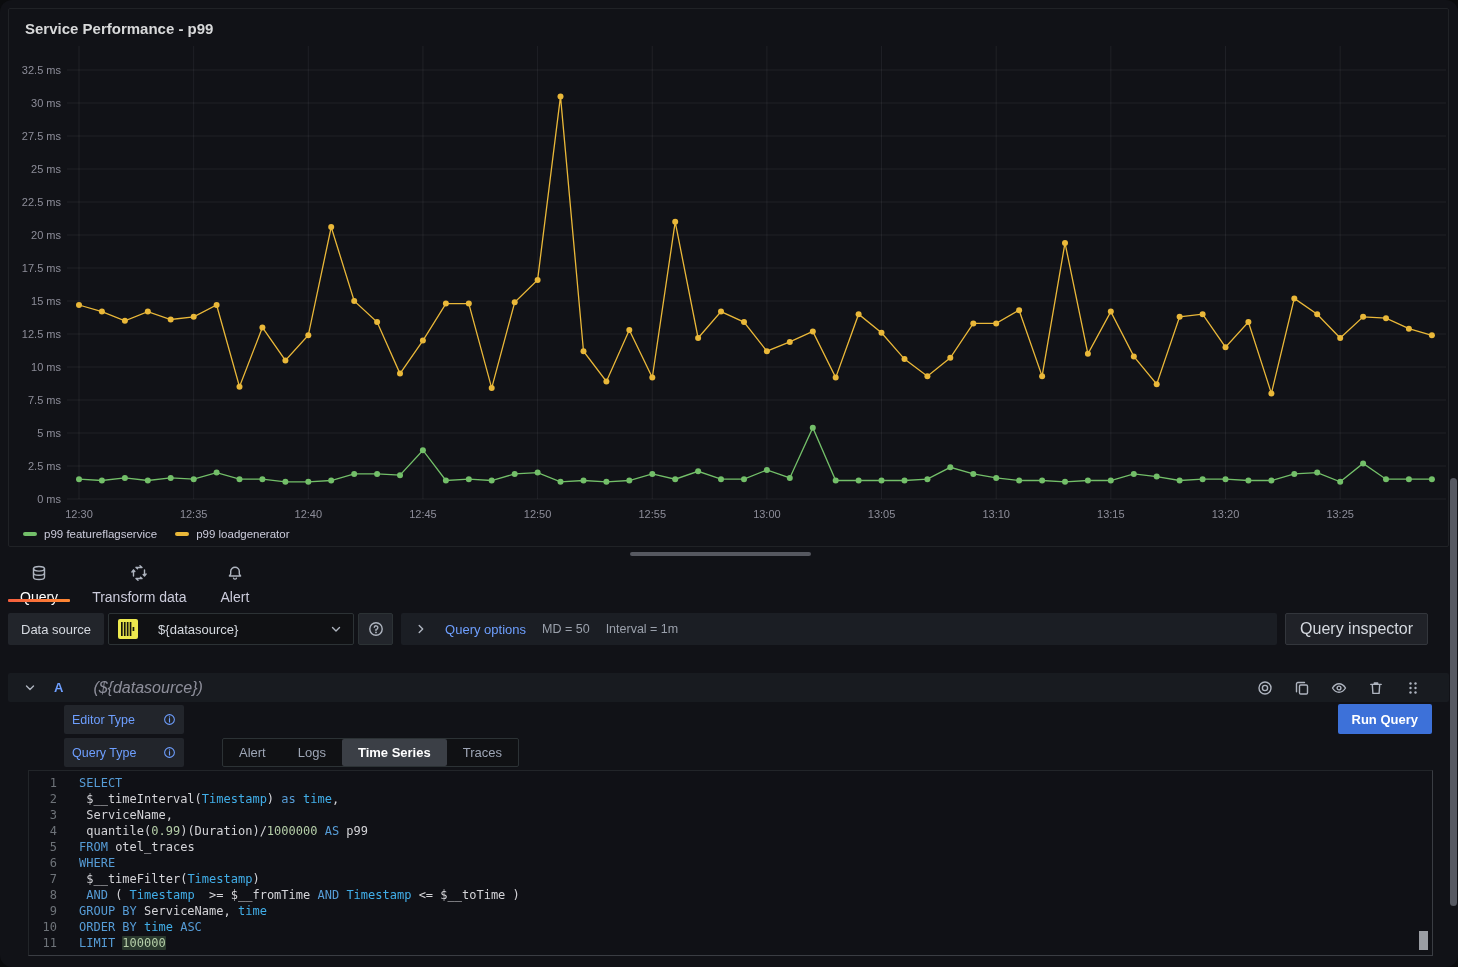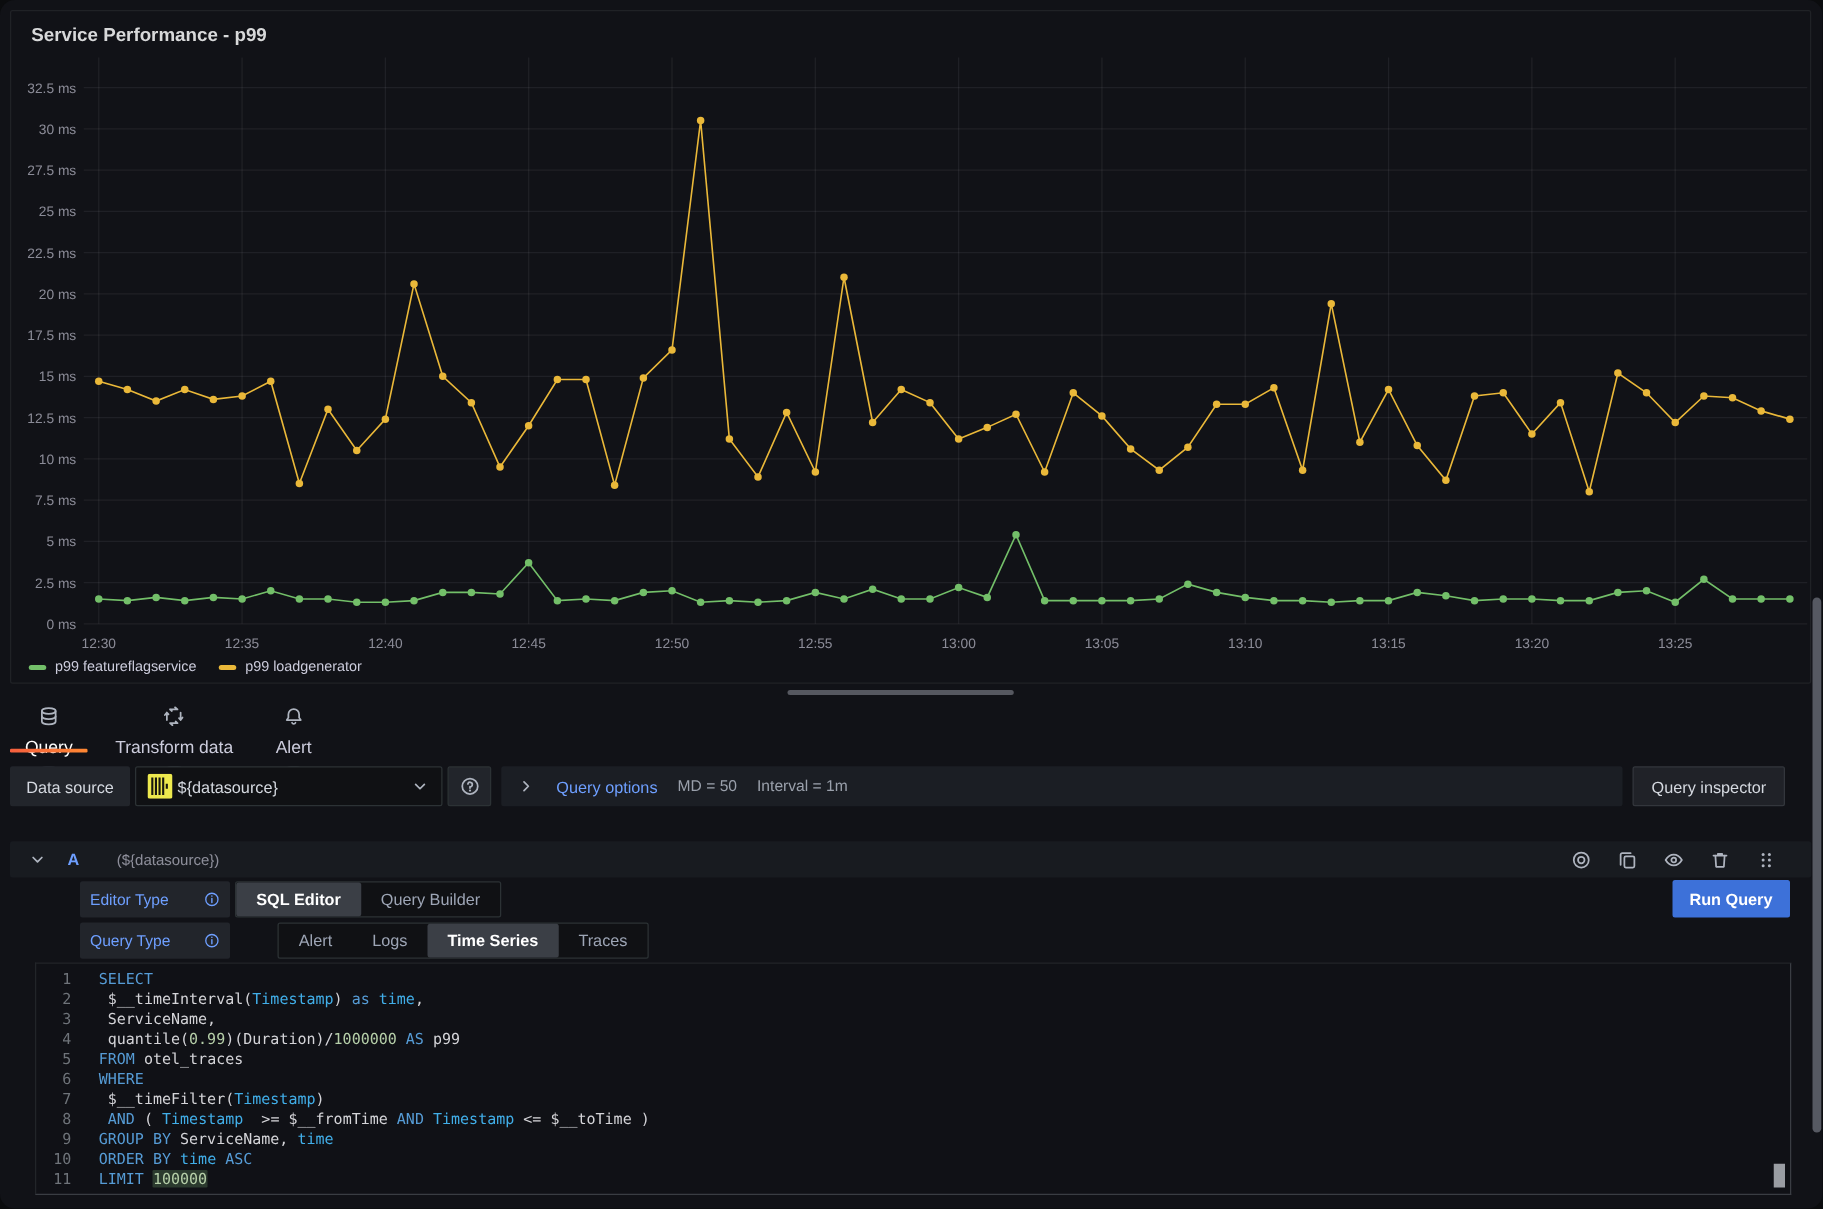--- a/index.html
+++ b/index.html
@@ -27,37 +27,37 @@
        background:linear-gradient(90deg,#F55F3E,#FF8833);}
   .badge{background:#24262c;border:1px solid #35383f;color:#c7ccd4;font-size:12px;border-radius:10px;
        padding:0 8px;height:19px;line-height:18px;}
   .icon16{width:16px;height:16px;flex:none;}
   .stroke-ic{fill:none;stroke:#aeb4bf;stroke-width:1.4;stroke-linecap:round;stroke-linejoin:round;}
 
   
   .toolbar{position:absolute;top:613px;left:8px;right:30px;height:32px;display:flex;align-items:stretch;}
   .ds-label{display:flex;align-items:center;background:#22252b;border-radius:2px;padding:0 13px;
        font-size:13px;color:#d5d9e0;margin-right:4px;}
-  .ds-select{width:226px;display:flex;align-items:center;gap:4px;padding:0 9px;background:#101114;
+  .ds-select{width:226px;display:flex;align-items:center;gap:20px;padding:0 9px;background:#101114;
        border:1px solid #2c3235;border-radius:2px;cursor:pointer;}
   .ds-value{flex:1;font-size:13px;color:#d5d9e0;}
   .help-btn{width:33px;margin-left:4px;display:flex;align-items:center;justify-content:center;
        background:#22252b;border:1px solid #2c3235;border-radius:2px;cursor:pointer;}
   .options-strip{flex:1;margin-left:8px;display:flex;align-items:center;gap:16px;padding:0 12px;
        background:#1b1e24;border-radius:2px;}
   .qopts-link{color:#6E9FFF;font-size:13px;font-weight:500;cursor:pointer;}
   .qopts-meta{color:#9aa0ab;font-size:12.5px;}
   .inspector-btn{margin-left:8px;display:flex;align-items:center;padding:0 14px;background:#202228;
-       border:1px solid #33363c;border-radius:2px;font-size:13px;color:#d5d9e0;cursor:pointer;}
+       border:1px solid #33363c;border-radius:2px;font-size:16px;color:#d5d9e0;cursor:pointer;}
 
   
   .qheader{position:absolute;top:673px;left:8px;width:1441px;height:29px;background:#181b20;
        border-radius:2px;display:flex;align-items:center;padding:0 14px;box-sizing:border-box;}
   .q-ref{margin-left:16px;color:#6E9FFF;font-size:13px;font-weight:600;}
-  .q-ds-hint{margin-left:30px;font-size:12px;color:rgba(204,204,220,0.65);}
+  .q-ds-hint{margin-left:30px;font-style:italic;font-size:16px;color:rgba(204,204,220,0.65);}
   .qheader-icons{margin-left:auto;display:flex;align-items:center;gap:21px;margin-right:14px;}
   .qh-ic{cursor:pointer;display:flex;}
 
   
   .inline-label{display:flex;align-items:center;justify-content:space-between;width:104px;padding:0 8px;
        background:#22252b;border-radius:2px;color:#6E9FFF;font-size:12.5px;margin-right:4px;}
   .erow{position:absolute;left:28px;height:29px;display:flex;align-items:stretch;padding-left:36px;}
   .erow1{top:705px;} .erow2{top:738px;gap:34px;}
   .radio-group{display:flex;align-items:stretch;background:#101114;border:1px solid #2c3235;border-radius:2px;}
   .radio-opt{display:flex;align-items:center;padding:0 16px;font-size:13px;color:#9da5b5;cursor:pointer;border-radius:2px;}
@@ -384,24 +384,20 @@
   </div>
 
   <div class="erow erow1">
     <div class="inline-label">
       <span>Editor Type</span>
       <svg class="icon16" viewBox="0 0 16 16" style="width:13px;height:13px">
         <circle cx="8" cy="8" r="6" fill="none" stroke="#6E9FFF" stroke-width="1.3"></circle>
         <path d="M8 7v4M8 4.6v.2" stroke="#6E9FFF" stroke-width="1.4" stroke-linecap="round"></path>
       </svg>
     </div>
-    <div class="radio-group" id="editor-type-group">
-        <div class="radio-opt active">SQL Editor</div>
-        <div class="radio-opt">Query Builder</div>
-      </div>
   </div>
   <div class="erow erow2">
     <div class="inline-label">
       <span>Query Type</span>
       <svg class="icon16" viewBox="0 0 16 16" style="width:13px;height:13px">
         <circle cx="8" cy="8" r="6" fill="none" stroke="#6E9FFF" stroke-width="1.3"></circle>
         <path d="M8 7v4M8 4.6v.2" stroke="#6E9FFF" stroke-width="1.4" stroke-linecap="round"></path>
       </svg>
     </div>
     <div class="radio-group" id="query-type-group">

